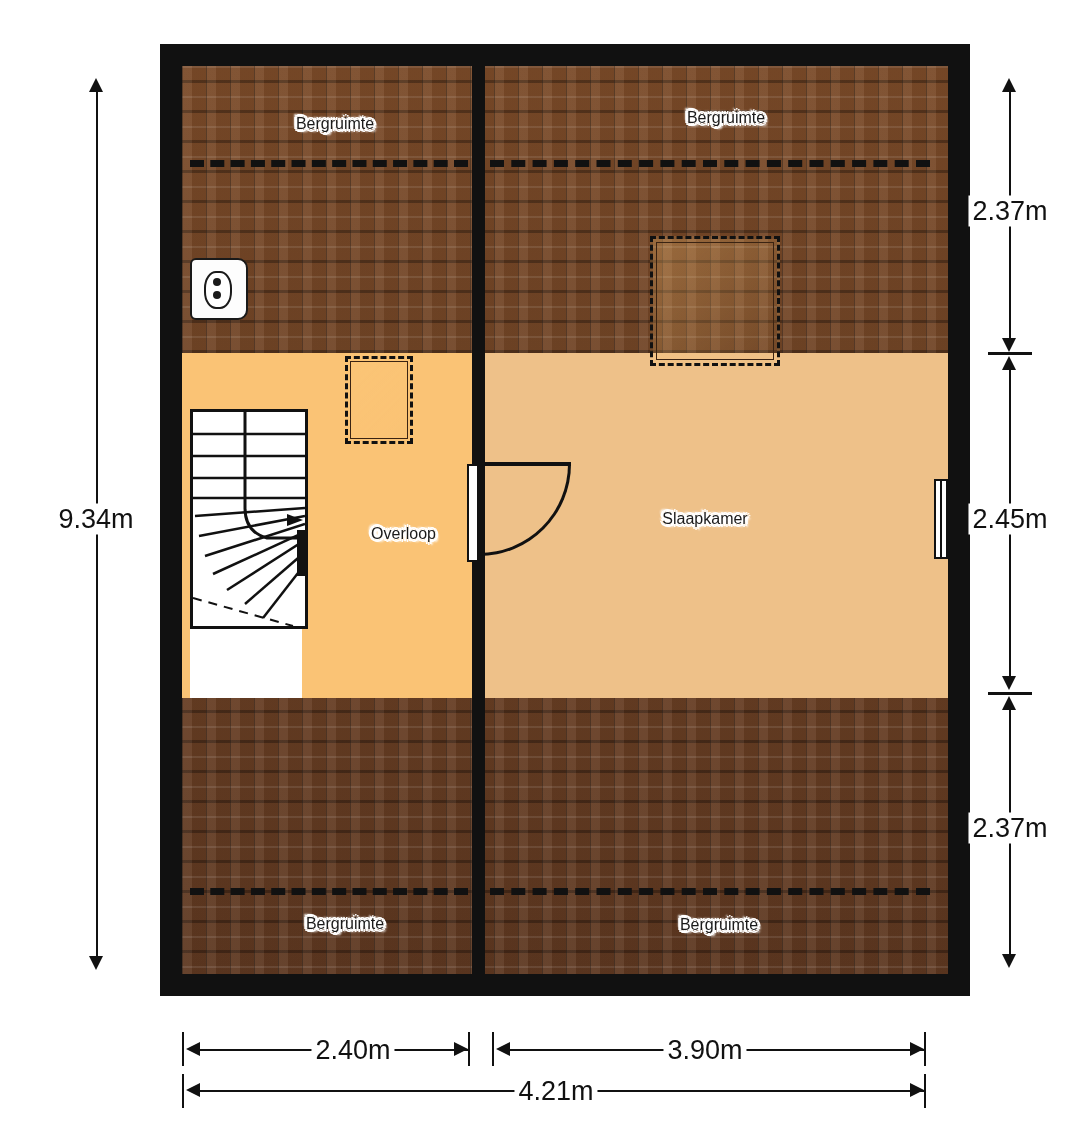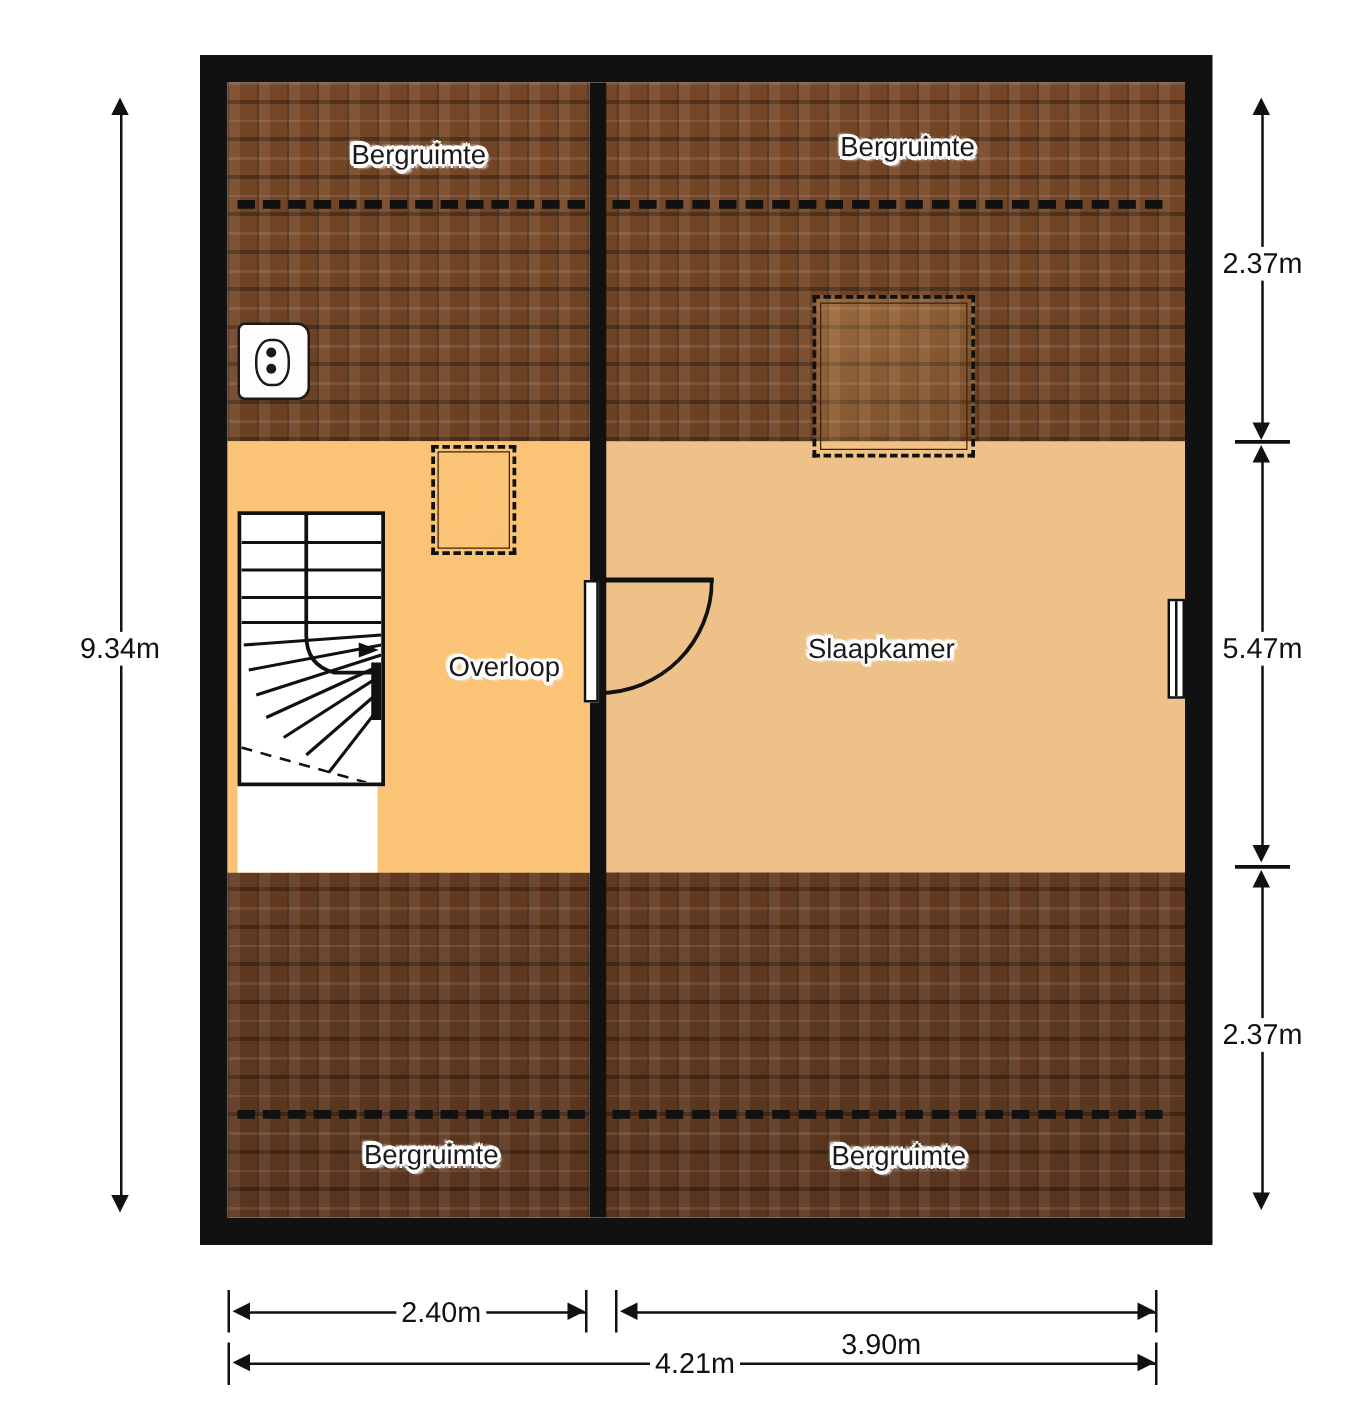--- a/index.html
+++ b/index.html
@@ -224,35 +224,35 @@
     content: "";
     position: absolute;
     left: 4px; top: 0; bottom: 0;
     width: 2px;
     background: #111111;
   }
 
   
   .room-label {
     position: absolute;
-    font-size: 22px;
+    font-size: 16px;
     color: #1a1a1a;
     white-space: nowrap;
     transform: translate(-50%, -50%);
     text-shadow:
       -2px -2px 0 #fff, 2px -2px 0 #fff, -2px 2px 0 #fff, 2px 2px 0 #fff,
       -3px 0 0 #fff, 3px 0 0 #fff, 0 -3px 0 #fff, 0 3px 0 #fff,
       -3px -3px 2px #fff, 3px 3px 2px #fff;
     pointer-events: none;
   }
 
   
   .dim-label {
     position: absolute;
-    font-size: 23px;
+    font-size: 27px;
     color: #111111;
     white-space: nowrap;
     background: #ffffff;
     padding: 0 4px;
     transform: translate(-50%, -50%);
   }
   .dim-line-v {
     position: absolute;
     width: 0;
     border-left: 2px solid #111111;
@@ -372,40 +372,40 @@
   <div class="dim-line-v" style="left:1009px; top:88px; height:258px;"></div>
   <div class="arrow arrow-up" style="left:1002px; top:78px;"></div>
   <div class="arrow arrow-down" style="left:1002px; top:338px;"></div>
   <div class="tick-h" style="left:988px; top:352px; width:44px;"></div>
   <div class="dim-label" style="left:1010px; top:211px;">2.37m</div>
 
   <div class="dim-line-v" style="left:1009px; top:360px; height:322px;"></div>
   <div class="arrow arrow-up" style="left:1002px; top:356px;"></div>
   <div class="arrow arrow-down" style="left:1002px; top:676px;"></div>
   <div class="tick-h" style="left:988px; top:692px; width:44px;"></div>
-  <div class="dim-label" style="left:1010px; top:519px;">5.47m</div>
+  <div class="dim-label" style="left:1010px; top:519px;">2.45m</div>
 
   <div class="dim-line-v" style="left:1009px; top:700px; height:258px;"></div>
   <div class="arrow arrow-up" style="left:1002px; top:696px;"></div>
   <div class="arrow arrow-down" style="left:1002px; top:954px;"></div>
   <div class="dim-label" style="left:1010px; top:828px;">2.37m</div>
 
   <div class="dim-line-h" style="left:190px; top:1049px; width:278px;"></div>
   <div class="arrow arrow-left" style="left:186px; top:1042px;"></div>
   <div class="arrow arrow-right" style="left:454px; top:1042px;"></div>
   <div class="dim-line-v" style="left:182px; top:1032px; height:34px;"></div>
   <div class="dim-line-v" style="left:468px; top:1032px; height:34px;"></div>
   <div class="dim-label" style="left:325px; top:1050px;margin-left:28px;">2.40m</div>
 
   <div class="dim-line-h" style="left:500px; top:1049px; width:424px;"></div>
   <div class="arrow arrow-left" style="left:496px; top:1042px;"></div>
   <div class="arrow arrow-right" style="left:910px; top:1042px;"></div>
   <div class="dim-line-v" style="left:492px; top:1032px; height:34px;"></div>
   <div class="dim-line-v" style="left:924px; top:1032px; height:34px;"></div>
-  <div class="dim-label" style="left:705px; top:1076px;">3.90m</div>
+  <div class="dim-label" style="left:705px; top:1050px;">3.90m</div>
 
   <div class="dim-line-h" style="left:190px; top:1090px; width:734px;"></div>
   <div class="arrow arrow-left" style="left:186px; top:1083px;"></div>
   <div class="arrow arrow-right" style="left:910px; top:1083px;"></div>
   <div class="dim-line-v" style="left:182px; top:1074px; height:34px;"></div>
   <div class="dim-line-v" style="left:924px; top:1074px; height:34px;"></div>
   <div class="dim-label" style="left:556px; top:1091px;">4.21m</div>
 
 </div>
 

